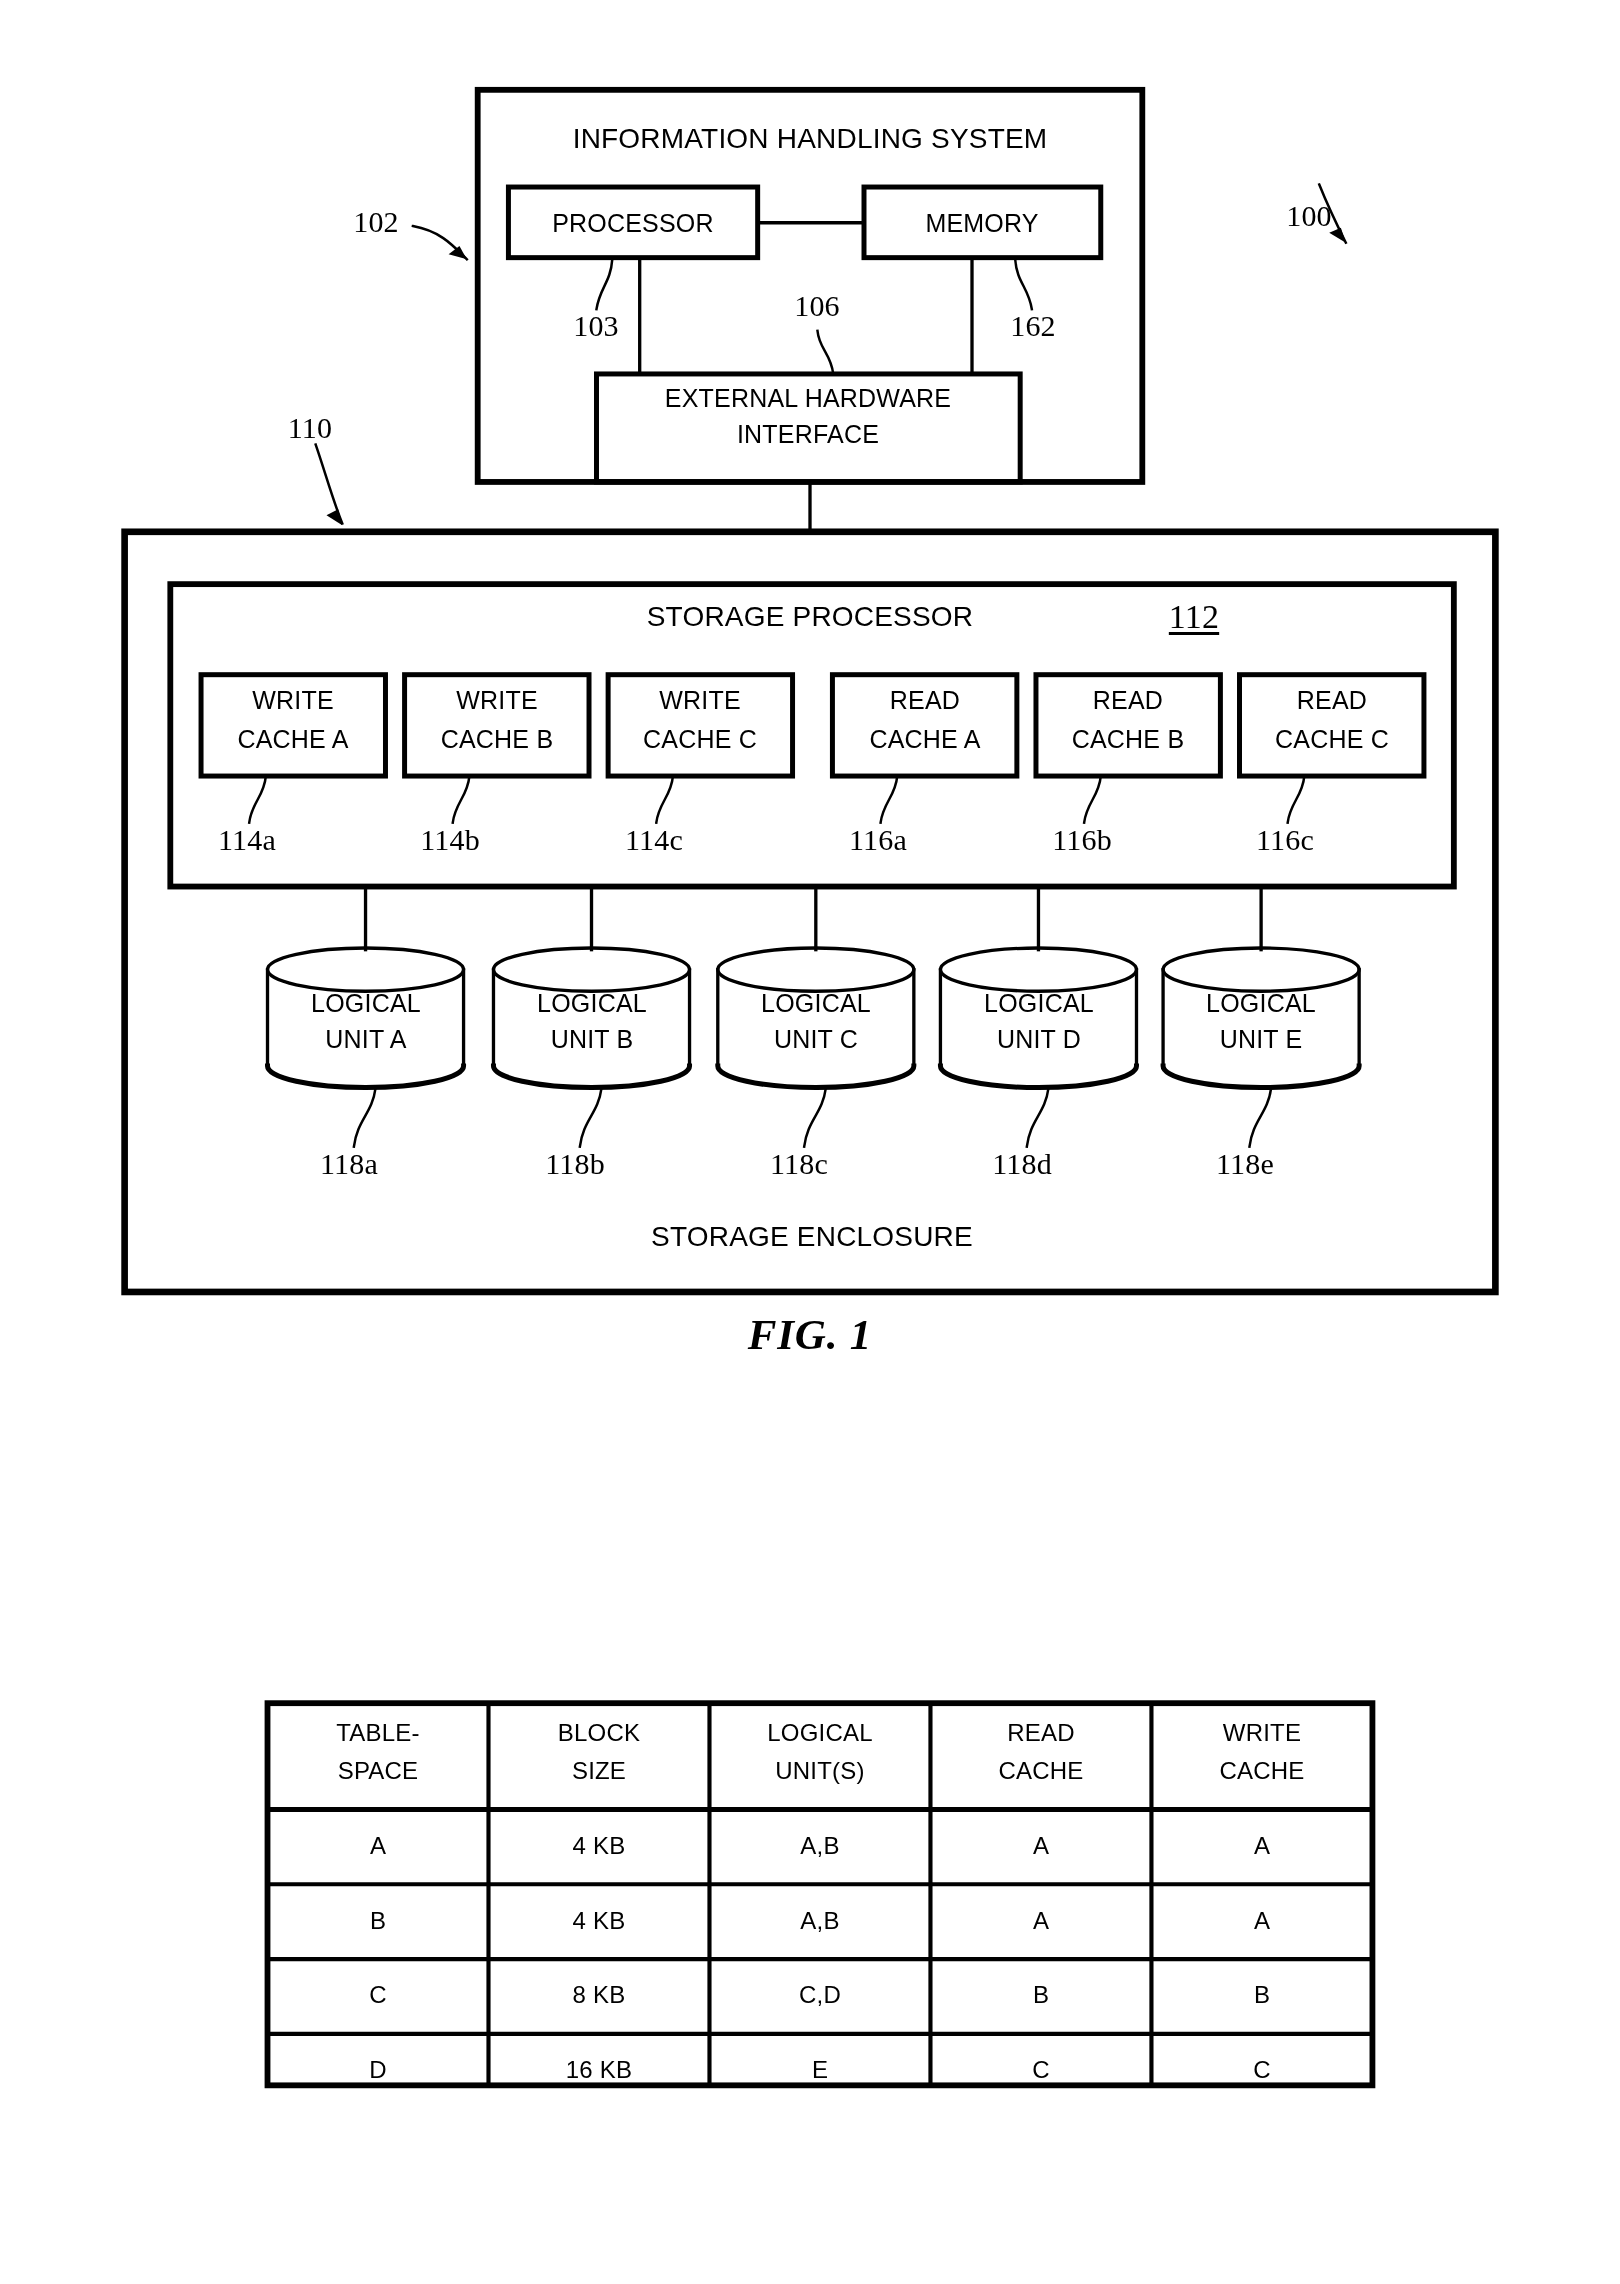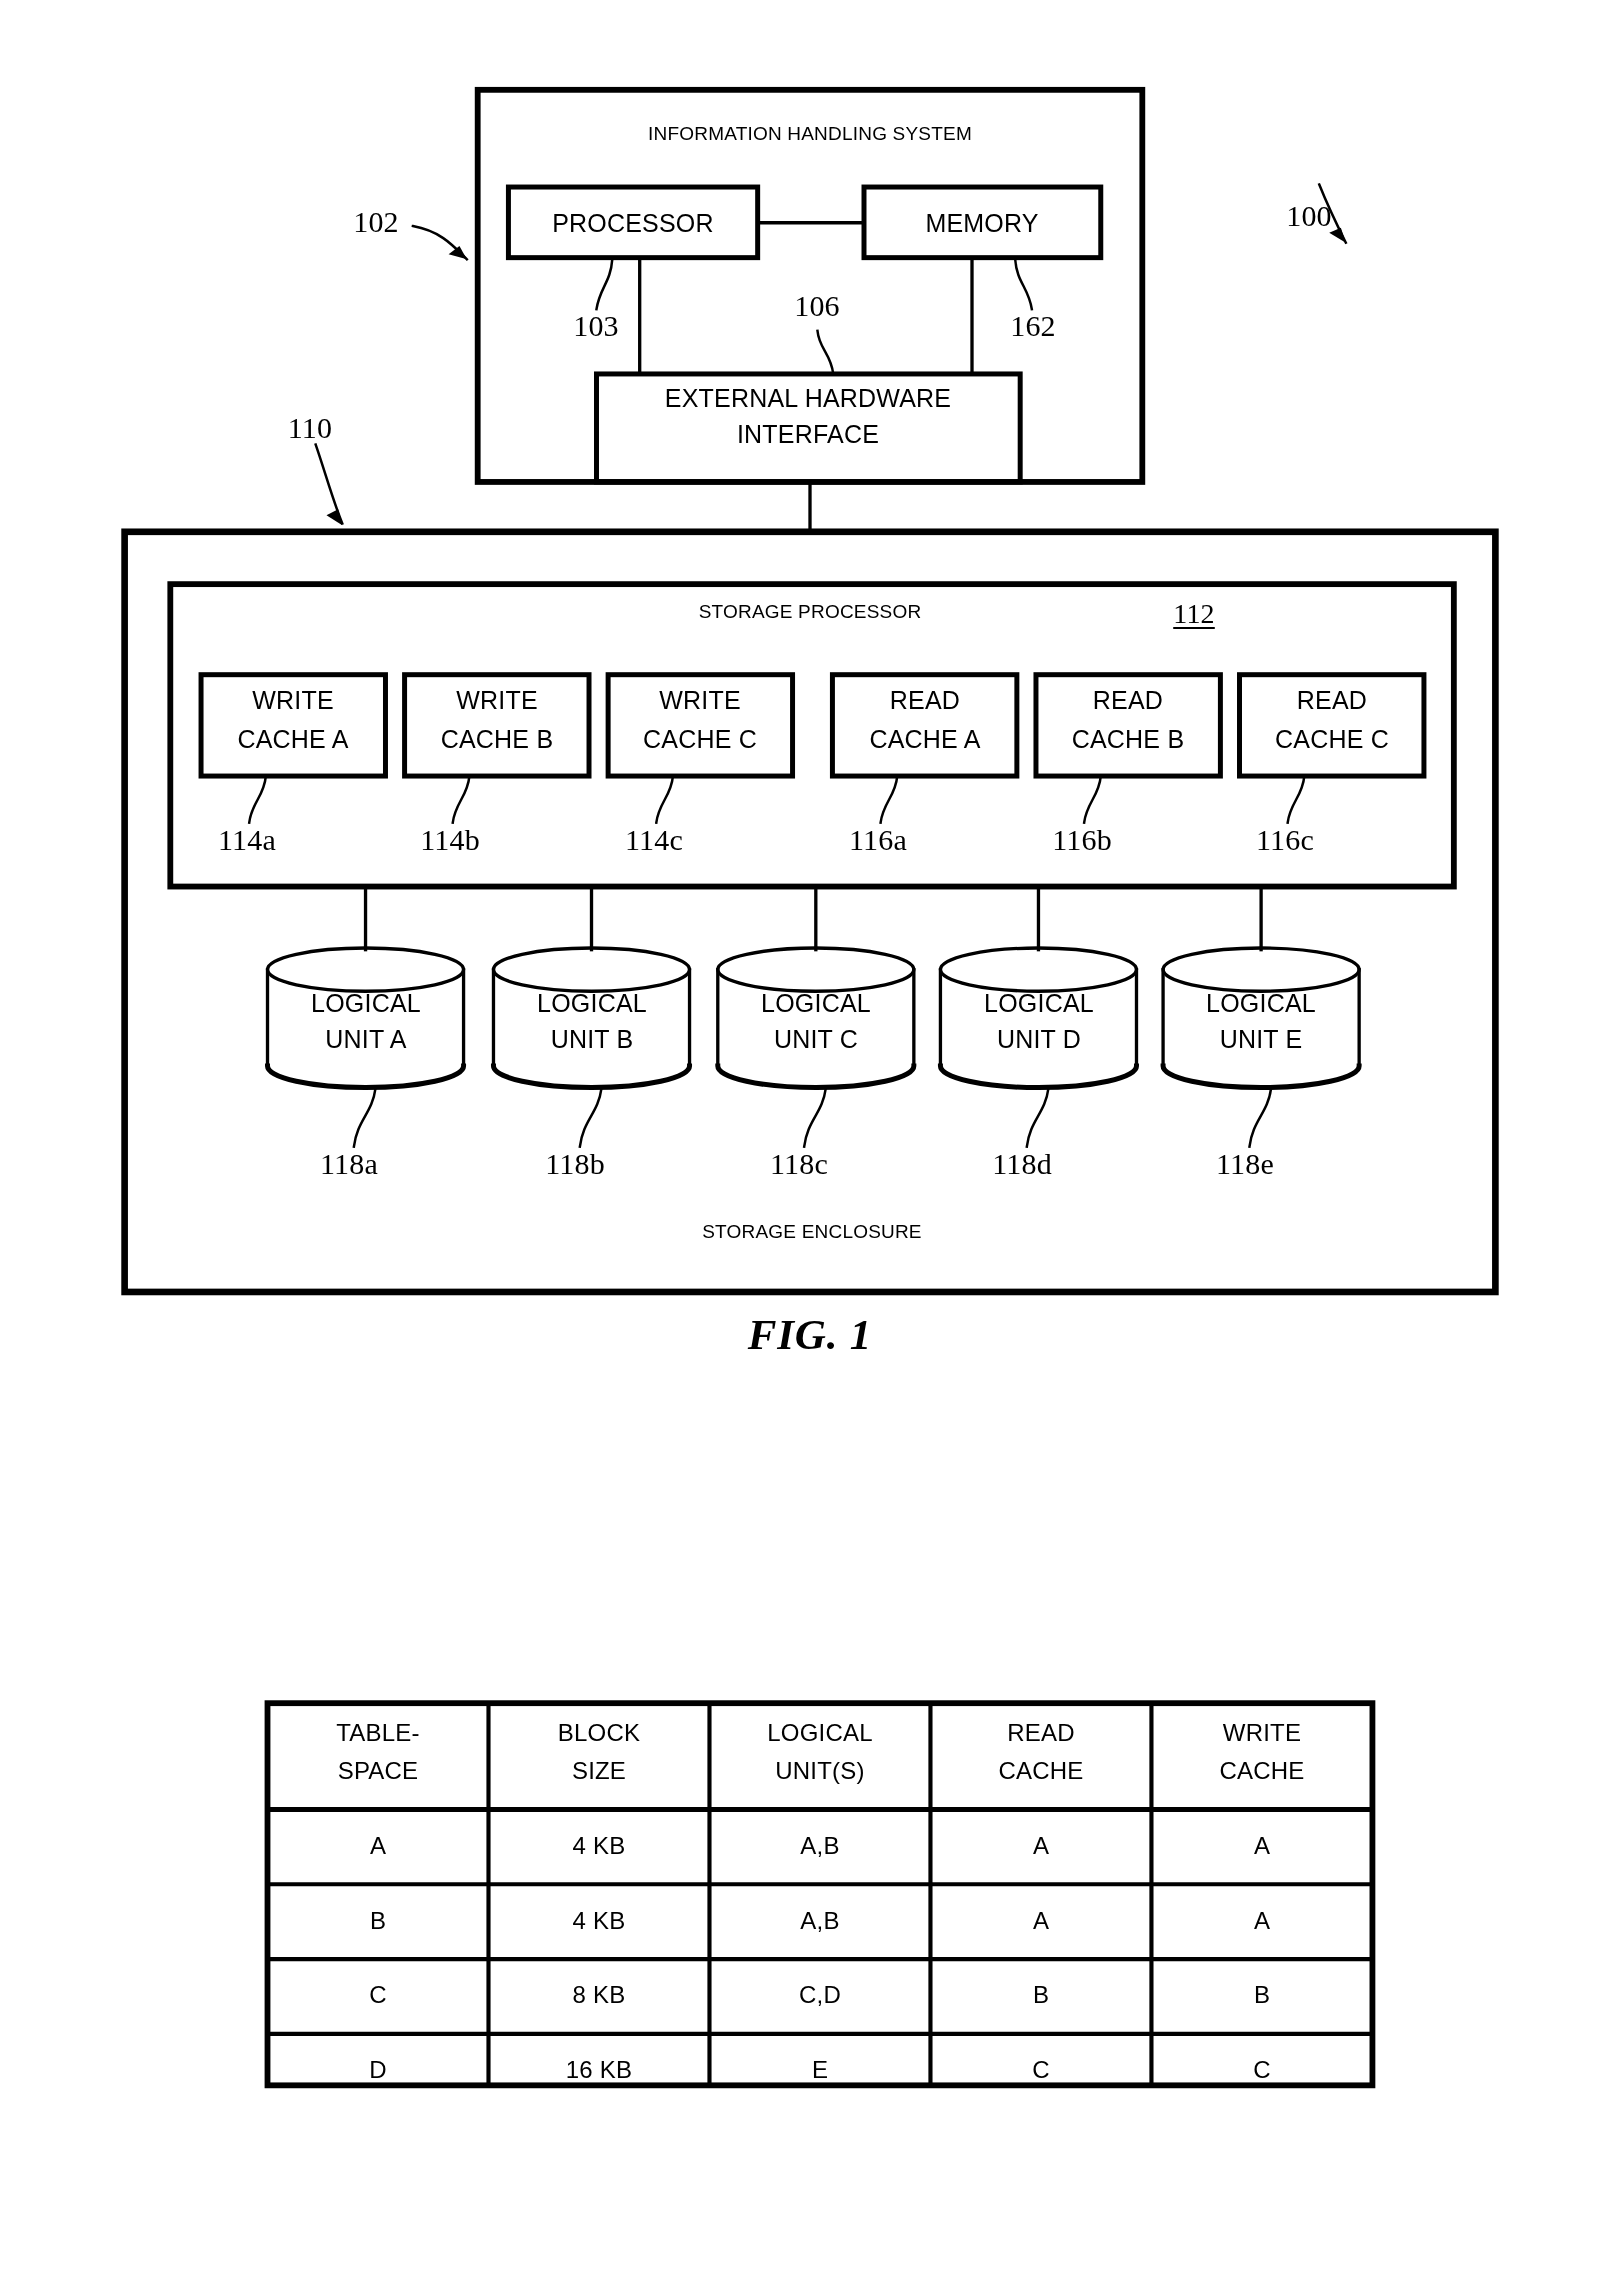--- a/index.html
+++ b/index.html
@@ -34,28 +34,28 @@
     font-family: "Liberation Sans", sans-serif;
     color: #000;
     line-height: 1.12;
     text-align: center;
     letter-spacing: 0.2px;
   }
   .box-text {
     font-size: 25px;
   }
   .title-text {
-    font-size: 19px;
+    font-size: 28px;
   }
   .ref-num {
     font-size: 30px;
     font-family: "Liberation Serif", serif;
   }
   .ref-num-u {
-    font-size: 28px;
+    font-size: 34px;
     font-family: "Liberation Serif", serif;
     text-decoration: underline;
     text-underline-offset: 4.2px;
   }
   .fig-cap {
     font-family: "Liberation Serif", serif;
     font-style: italic;
     font-size: 43px;
     font-weight: 700;
     letter-spacing: 0.8px;

